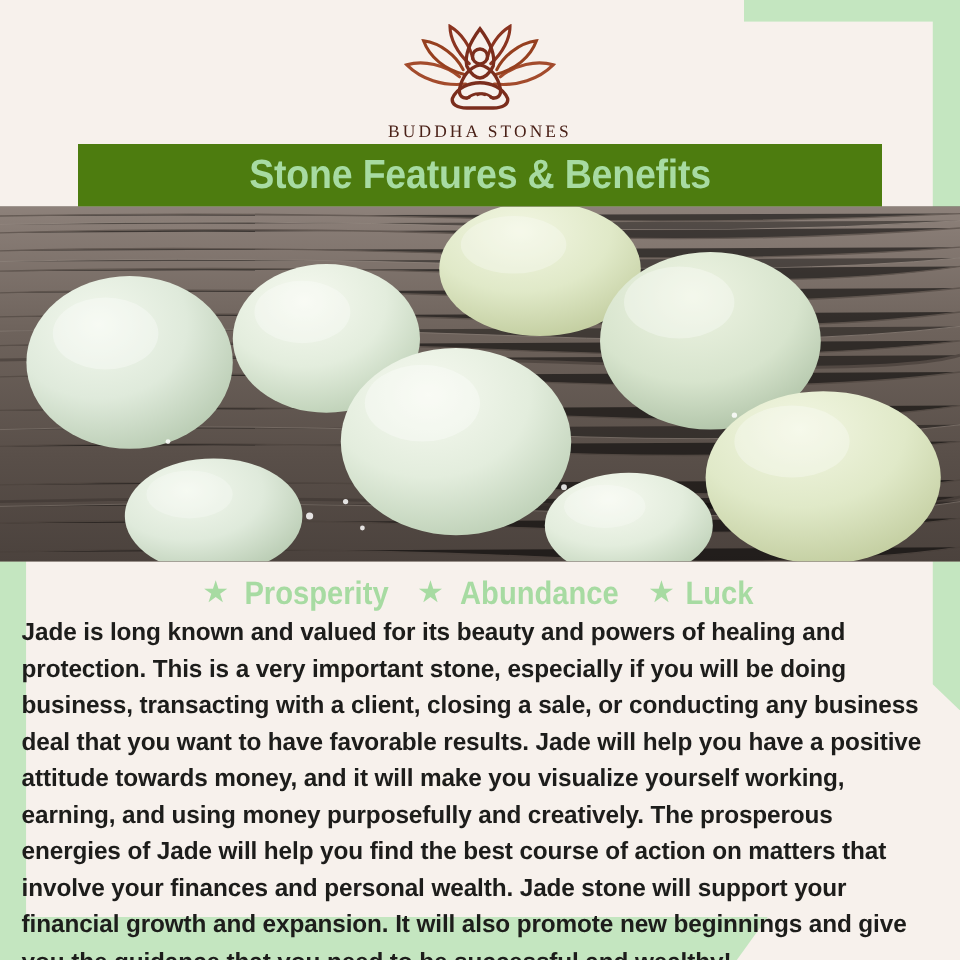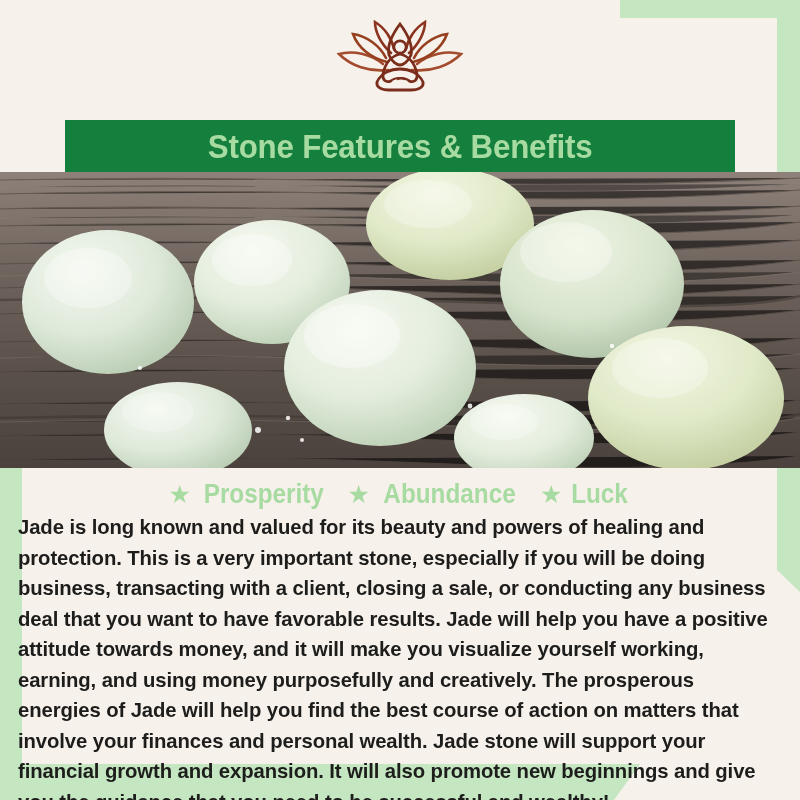--- a/index.html
+++ b/index.html
@@ -89,21 +89,21 @@
     font-weight: 400;
   }
 
   
   #title-banner {
     position: absolute;
     left: 65px;
     top: 120px;
     width: 670px;
     height: 52px;
-    background: #15803d;
+    background: #4d7c0f;
     display: flex;
     align-items: center;
     justify-content: center;
     z-index: 4;
   }
 
   #title-text {
     font-family: "Liberation Sans Narrow", "Liberation Sans", sans-serif;
     font-weight: bold;
     font-size: 34px;
@@ -234,20 +234,21 @@
 
           <path d="M75 34 C 66 36, 60 44, 58 54 C 57 60, 61 63, 66 61" stroke="#7b2d1c" stroke-width="2.8"></path>
           <path d="M75 34 C 84 36, 90 44, 92 54 C 93 60, 89 63, 84 61" stroke="#7b2d1c" stroke-width="2.8"></path>
 
           <path d="M52 62 C 56 53, 66 49, 75 49 C 84 49, 94 53, 98 62 C 99 67, 94 70, 86 70 L 64 70 C 56 70, 51 67, 52 62 Z" stroke="#7b2d1c" stroke-width="2.8"></path>
           <path d="M64 62 C 69 58, 74 57, 79 59" stroke="#7b2d1c" stroke-width="2.2"></path>
           <path d="M86 62 C 81 58, 77 57, 73 59" stroke="#7b2d1c" stroke-width="2.2"></path>
         </g>
       </svg>
     </span>
+    <span id="logo-wordmark">BUDDHA STONES</span>
   </div>
 
   <div id="title-banner">
     <span id="title-text">Stone Features &amp; Benefits</span>
   </div>
 
   <div id="photo">
     <svg width="800" height="296" viewBox="0 0 800 296" xmlns="http://www.w3.org/2000/svg" aria-hidden="true">
       <defs>
         <linearGradient id="wood" x1="0" y1="0" x2="0" y2="1">

